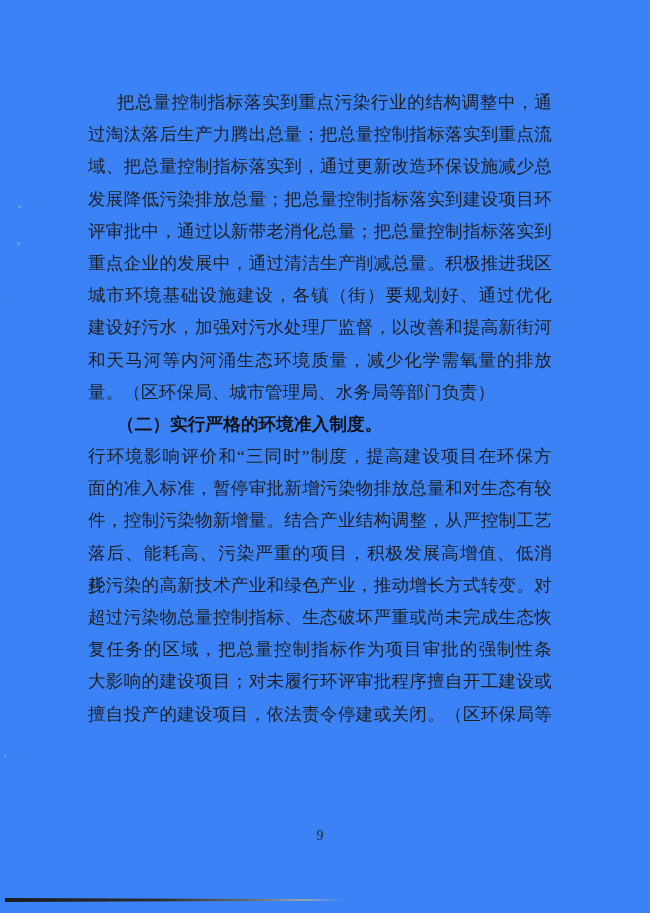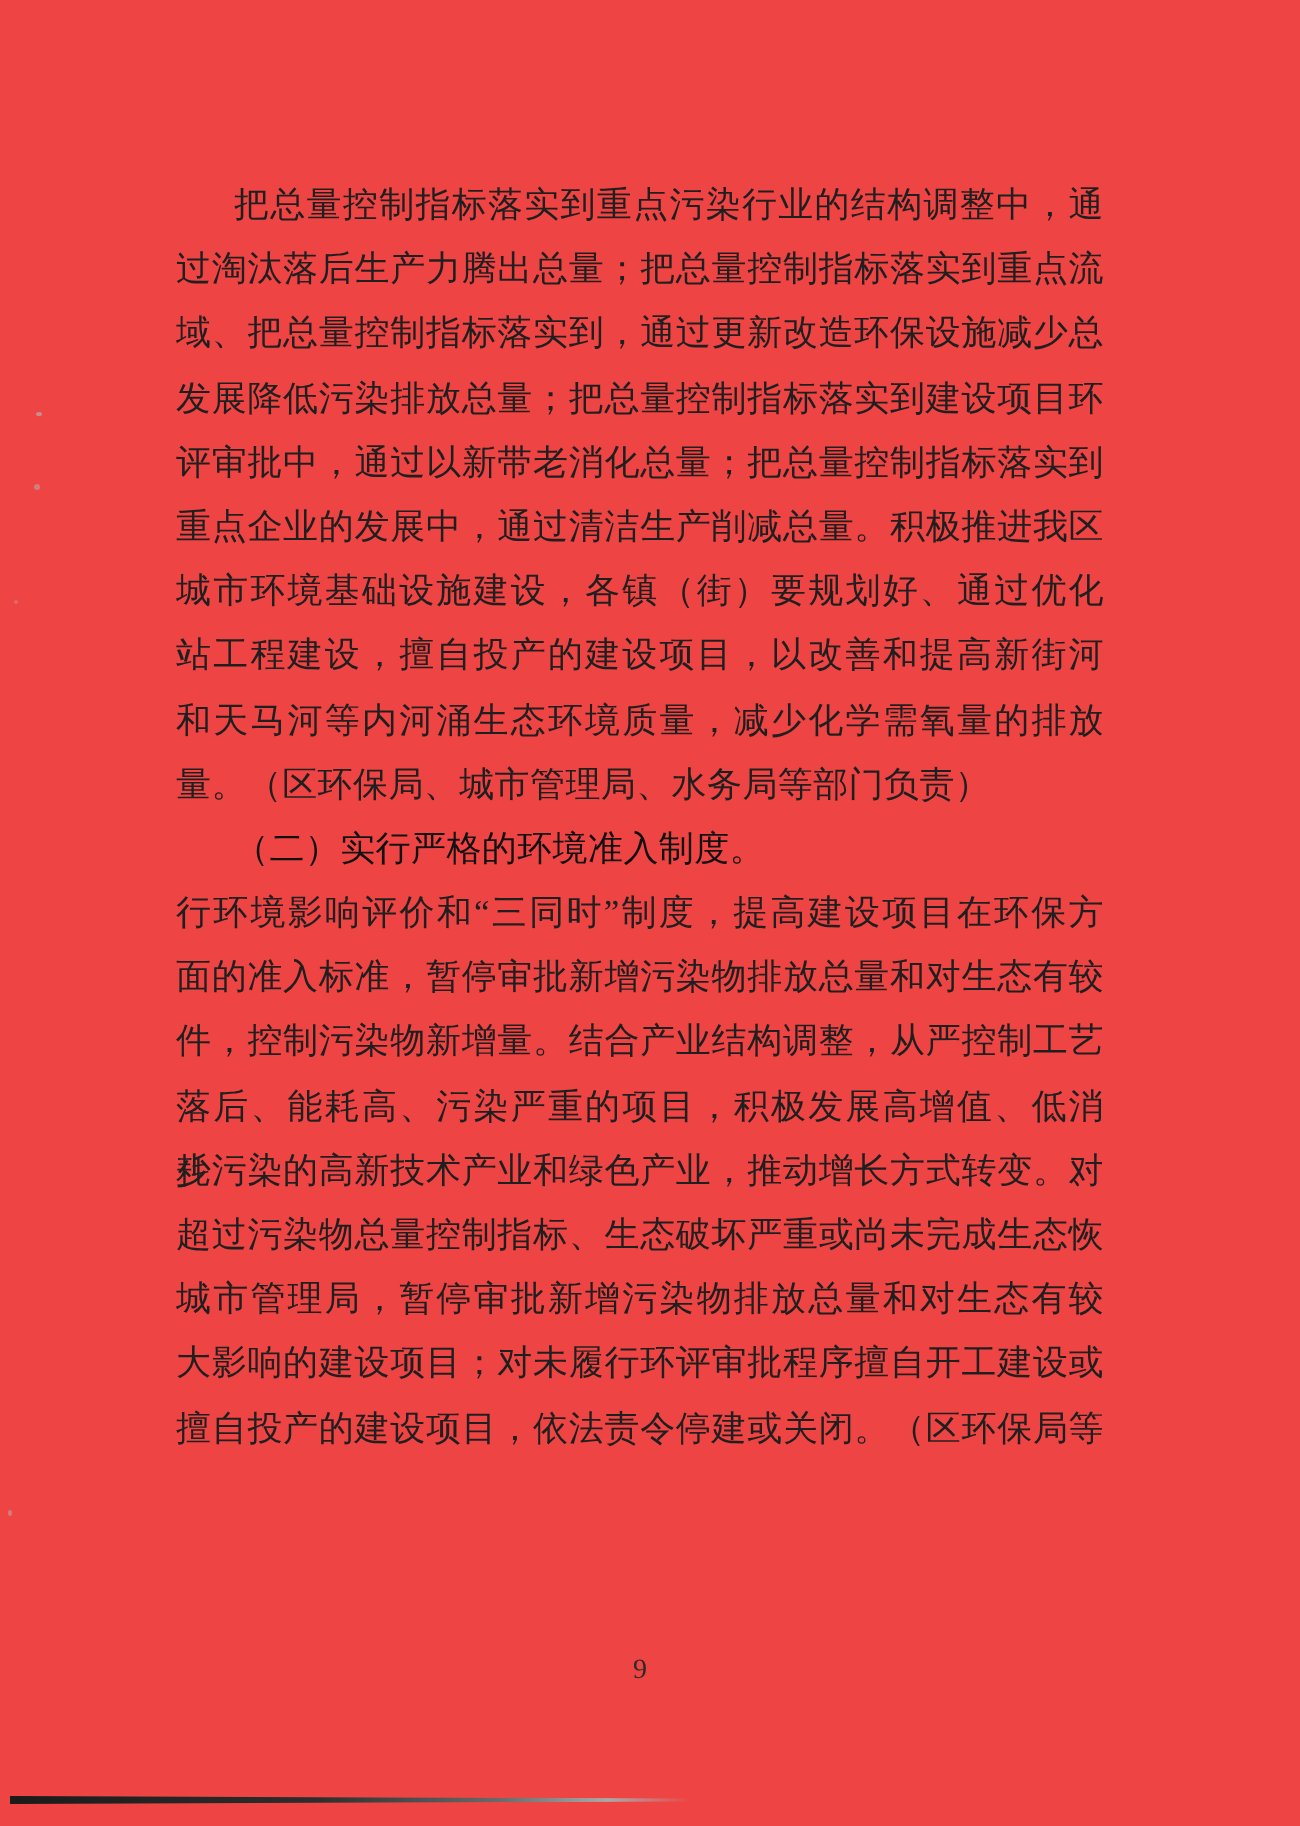--- a/index.html
+++ b/index.html
@@ -4,21 +4,21 @@
 <style>
   html, body {
     margin: 0;
     padding: 0;
     background: #ffffff;
   }
   .page {
     position: relative;
     width: 650px;
     height: 913px;
-    background: #ef4444;
+    background: #3b82f6;
     overflow: hidden;
     font-family: "Liberation Serif", serif;
   }
   .doc-body {
     position: absolute;
     left: 88px;
     top: 86px;
     width: 464px;
     font-size: 17.5px;
     line-height: 32.2px;
@@ -31,21 +31,21 @@
     height: 32.2px;
     overflow: visible;
   }
   .line.just {
     text-align-last: justify;
   }
   .line.indent {
     text-indent: 29px;
   }
   .line.bold {
-    font-weight: normal;
+    font-weight: bold;
     color: #111;
   }
   .pagenum {
     position: absolute;
     left: 0;
     right: 10px;
     top: 828px;
     text-align: center;
     font-size: 14px;
     color: #2a2a2a;
@@ -75,31 +75,31 @@
 
 <div class="page">
   <div class="doc-body" id="doc-body">
       <div class="line just indent">把总量控制指标落实到重点污染行业的结构调整中，通</div>
       <div class="line just">过淘汰落后生产力腾出总量；把总量控制指标落实到重点流</div>
       <div class="line just">域、把总量控制指标落实到，通过更新改造环保设施减少总</div>
       <div class="line just">发展降低污染排放总量；把总量控制指标落实到建设项目环</div>
       <div class="line just">评审批中，通过以新带老消化总量；把总量控制指标落实到</div>
       <div class="line just">重点企业的发展中，通过清洁生产削减总量。积极推进我区</div>
       <div class="line just">城市环境基础设施建设，各镇（街）要规划好、通过优化</div>
-      <div class="line just">站工程建设，擅自投产的建设项目，以改善和提高新街河</div>
+      <div class="line just">建设好污水，加强对污水处理厂监督，以改善和提高新街河</div>
       <div class="line just">和天马河等内河涌生态环境质量，减少化学需氧量的排放</div>
       <div class="line">量。（区环保局、城市管理局、水务局等部门负责）</div>
       <div class="line indent bold">（二）实行严格的环境准入制度。</div>
       <div class="line just">行环境影响评价和“三同时”制度，提高建设项目在环保方</div>
       <div class="line just">面的准入标准，暂停审批新增污染物排放总量和对生态有较</div>
       <div class="line just">件，控制污染物新增量。结合产业结构调整，从严控制工艺</div>
       <div class="line just">落后、能耗高、污染严重的项目，积极发展高增值、低消耗、</div>
       <div class="line just">少污染的高新技术产业和绿色产业，推动增长方式转变。对</div>
       <div class="line just">超过污染物总量控制指标、生态破坏严重或尚未完成生态恢</div>
-      <div class="line just">城市管理局，暂停审批新增污染物排放总量和对生态有较</div>
+      <div class="line just">复任务的区域，把总量控制指标作为项目审批的强制性条</div>
       <div class="line just">大影响的建设项目；对未履行环评审批程序擅自开工建设或</div>
       <div class="line just">擅自投产的建设项目，依法责令停建或关闭。（区环保局等</div>
     </div>
   <div class="pagenum">9</div>
   <div class="scanline"></div>
   <div class="speck s1"></div>
   <div class="speck s2"></div>
   <div class="speck s3"></div>
   <div class="speck s4"></div>
 </div>

